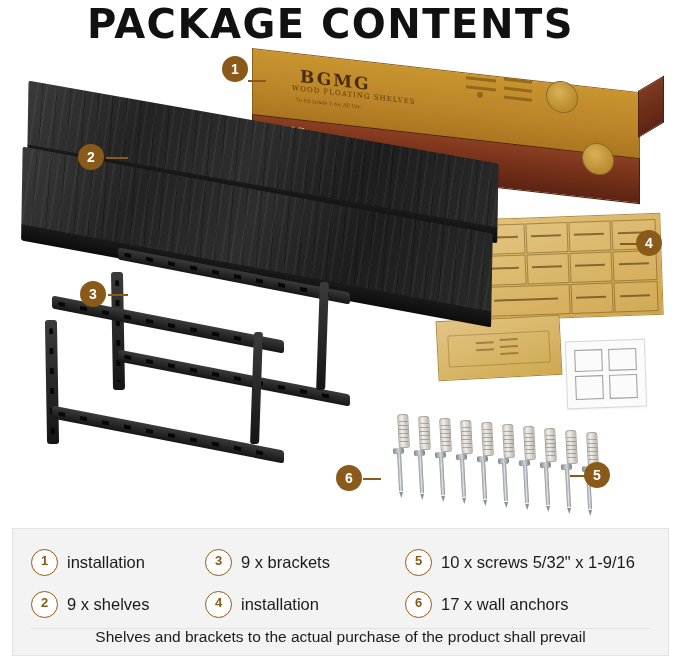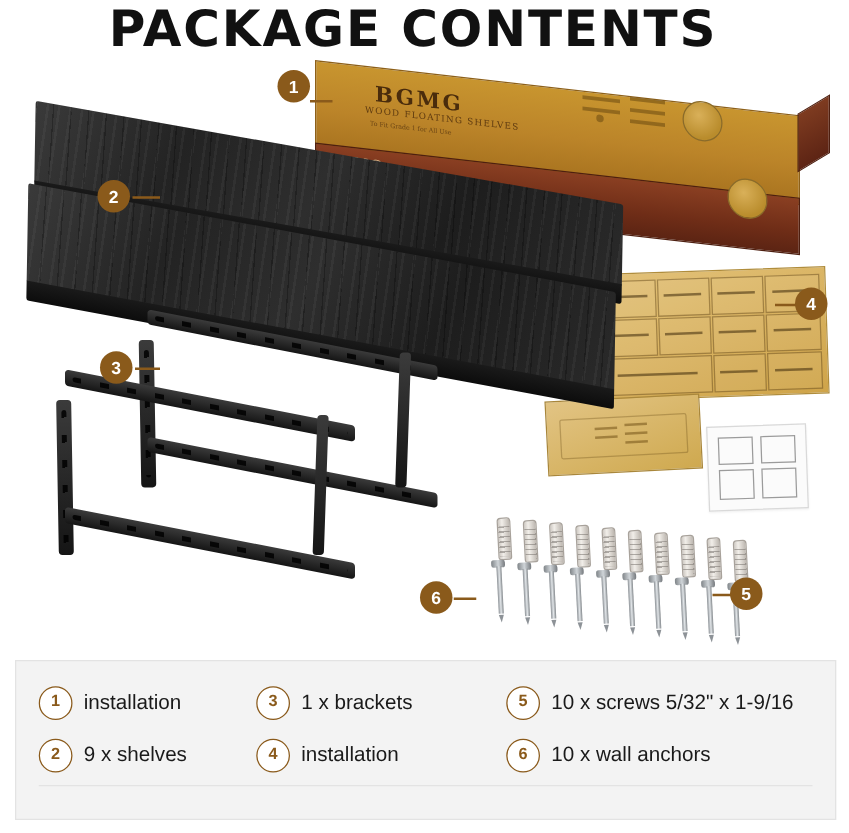--- a/index.html
+++ b/index.html
@@ -592,35 +592,36 @@
   <div class="badge" style="left:336px; top:465px;">6</div>
 
   <div class="legend">
     <div class="legend-grid">
       <div class="legend-item">
         <div class="legend-num">1</div>
         <div class="legend-text">installation</div>
       </div>
       <div class="legend-item">
         <div class="legend-num">3</div>
-        <div class="legend-text">1 x brackets</div>
+        <div class="legend-text">9 x brackets</div>
       </div>
       <div class="legend-item">
         <div class="legend-num">5</div>
         <div class="legend-text">10 x screws 5/32" x 1-9/16</div>
       </div>
       <div class="legend-item">
         <div class="legend-num">2</div>
         <div class="legend-text">9 x shelves</div>
       </div>
       <div class="legend-item">
         <div class="legend-num">4</div>
         <div class="legend-text">installation</div>
       </div>
       <div class="legend-item">
         <div class="legend-num">6</div>
-        <div class="legend-text">10 x wall anchors</div>
+        <div class="legend-text">17 x wall anchors</div>
       </div>
     </div>
     <div class="legend-sep"></div>
+    <div class="legend-footer">Shelves and brackets to the actual purchase of the product shall prevail</div>
   </div>
 
 </div>
 
 </body></html>

